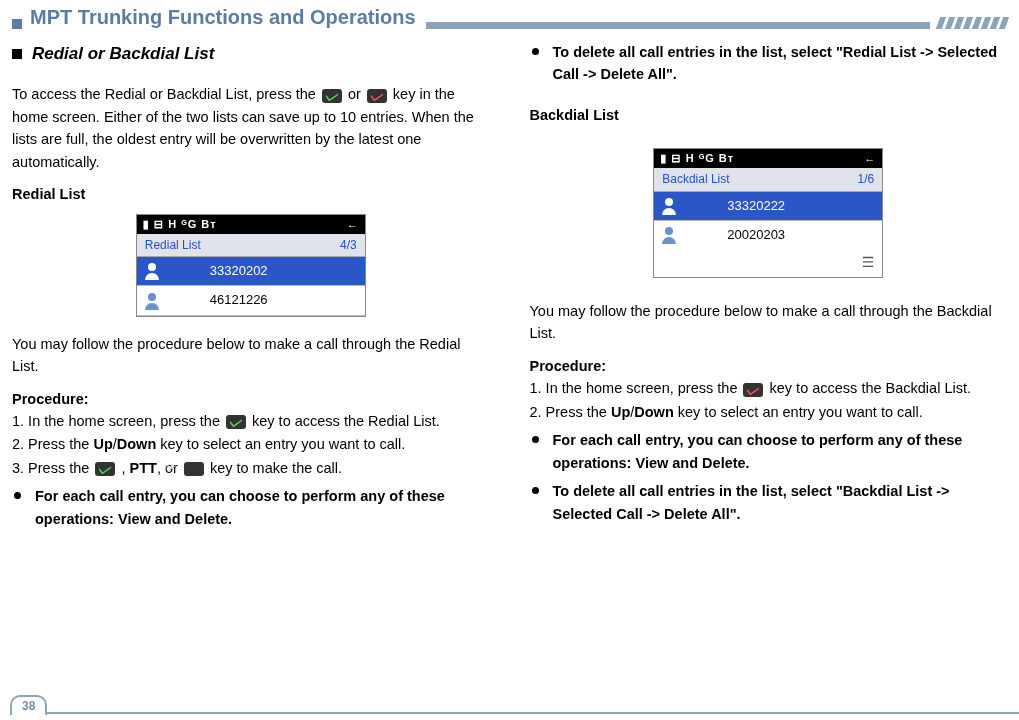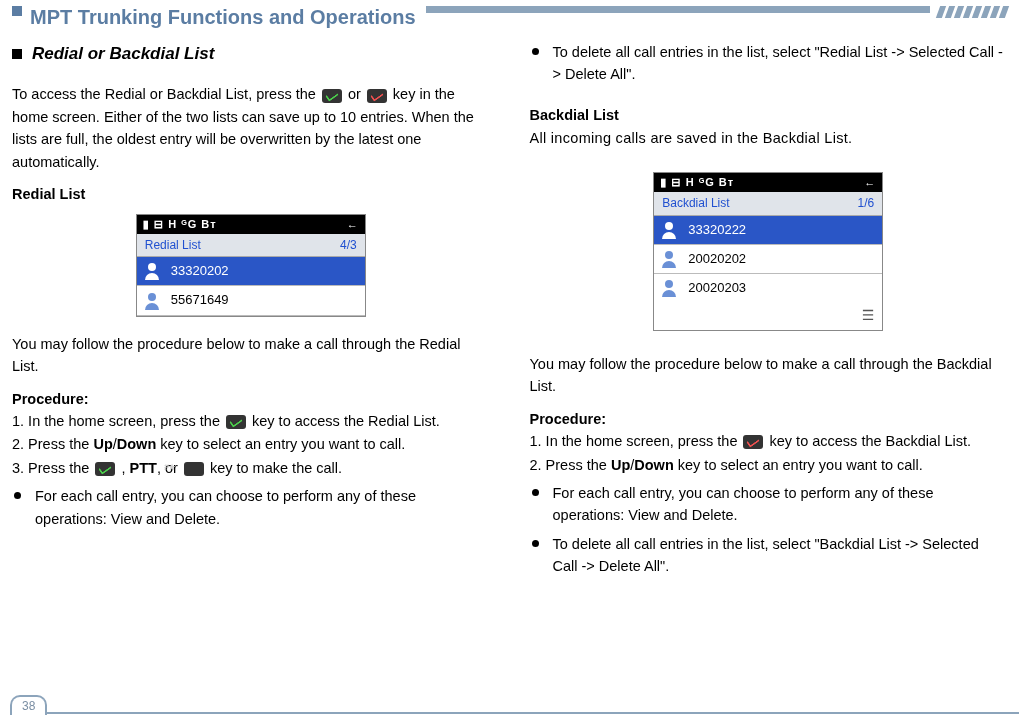--- a/index.html
+++ b/index.html
@@ -10,21 +10,21 @@
     body {
       font-family: Arial, Helvetica, sans-serif;
       width: 1019px;
       height: 720px;
       background: #ffffff;
       position: relative;
       color: #000000;
     }
     .header-container {
       display: flex;
-      align-items: flex-start;
+      align-items: flex-end;
       padding: 6px 12px 4px 12px;
     }
     .header-square {
       width: 10px;
       height: 10px;
       background: #5b7da3;
       margin-right: 8px;
     }
     .header-title {
       color: #5b7da3;
@@ -108,20 +108,21 @@
       padding: 2px 8px;
       font-size: 12px;
       border-bottom: 1px solid #aaa;
     }
     .phone-row {
       display: flex;
       align-items: center;
       padding: 4px 6px;
       border-bottom: 1px solid #bbb;
       font-size: 13px;
+      gap: 39px;
     }
     .phone-row.selected {
       background: #2a56c6;
       color: #ffffff;
     }
     .avatar-icon {
       width: 18px;
       height: 18px;
       margin-right: 10px;
       position: relative;
@@ -204,20 +205,21 @@
       letter-spacing: -1px;
     }
     .ol-item {
       padding-left: 22px;
       text-indent: -22px;
       margin-bottom: 1px;
     }
     .bullet-item {
       display: flex;
       margin-top: 6px;
+      font-weight: bold;
     }
     .bullet-dot {
       width: 7px;
       height: 7px;
       background: #000000;
       border-radius: 50%;
       margin-top: 7px;
       margin-right: 14px;
       margin-left: 2px;
       flex-shrink: 0;
@@ -244,20 +246,21 @@
       bottom: -1px;
       left: 10px;
       color: #7a8ea3;
       font-size: 12px;
       padding: 2px 10px 0 10px;
       border: 2px solid #8ca4bb;
       border-bottom: none;
       border-radius: 10px 10px 0 0;
       background: #ffffff;
       line-height: 1.3;
+      font-weight: bold;
     }
   </style>
 </head>
 <body>
 
 <div class="header-container">
   <span class="header-square"></span>
   <span class="header-title">MPT Trunking Functions and Operations</span>
   <span class="header-bar"></span>
   <span class="header-hatch">
@@ -294,21 +297,21 @@
       <div class="phone-listheader">
         <span>Redial List</span>
         <span>4/3</span>
       </div>
       <div class="phone-row selected">
         <span class="avatar-icon"></span>
         <span>33320202</span>
       </div>
       <div class="phone-row">
         <span class="avatar-icon"></span>
-        <span>55671649</span>
+        <span>46121226</span>
       </div>
     </div>
 
     <div class="para">You may follow the procedure below to make a call through the Redial List.</div>
     <div class="bold">Procedure:</div>
 
     <div class="ol-item">
       <span>1.  In the home screen, press the </span><span class="inline-key green"></span><span> key to access the Redial List.</span>
     </div>
     <div class="ol-item">
@@ -324,39 +327,34 @@
     </div>
   </div>
 
   <div class="col">
     <div class="bullet-item" style="margin-top:0">
       <span class="bullet-dot"></span>
       <span>To delete all call entries in the list, select "Redial List -&gt; Selected Call -&gt; Delete All".</span>
     </div>
 
     <div class="subheading" style="margin-top:18px">Backdial List</div>
-    <div class="tracked">All incoming calls are saved in the Backdial List.</div>
 
     <div class="phone-screenshot" style="margin-top:22px;margin-bottom:22px">
       <div class="phone-statusbar">
         <span>▮ ⊟ H   ᴳG    Bᴛ</span>
         <span>←</span>
       </div>
       <div class="phone-listheader">
         <span>Backdial List</span>
         <span>1/6</span>
       </div>
       <div class="phone-row selected">
         <span class="avatar-icon"></span>
         <span>33320222</span>
       </div>
-      <div class="phone-row">
-        <span class="avatar-icon"></span>
-        <span>20020202</span>
-      </div>
       <div class="phone-row" style="border-bottom:none">
         <span class="avatar-icon"></span>
         <span>20020203</span>
       </div>
       <div class="phone-bottomrow">
         <span>☰</span>
       </div>
     </div>
 
     <div class="para">You may follow the procedure below to make a call through the Backdial List.</div>

